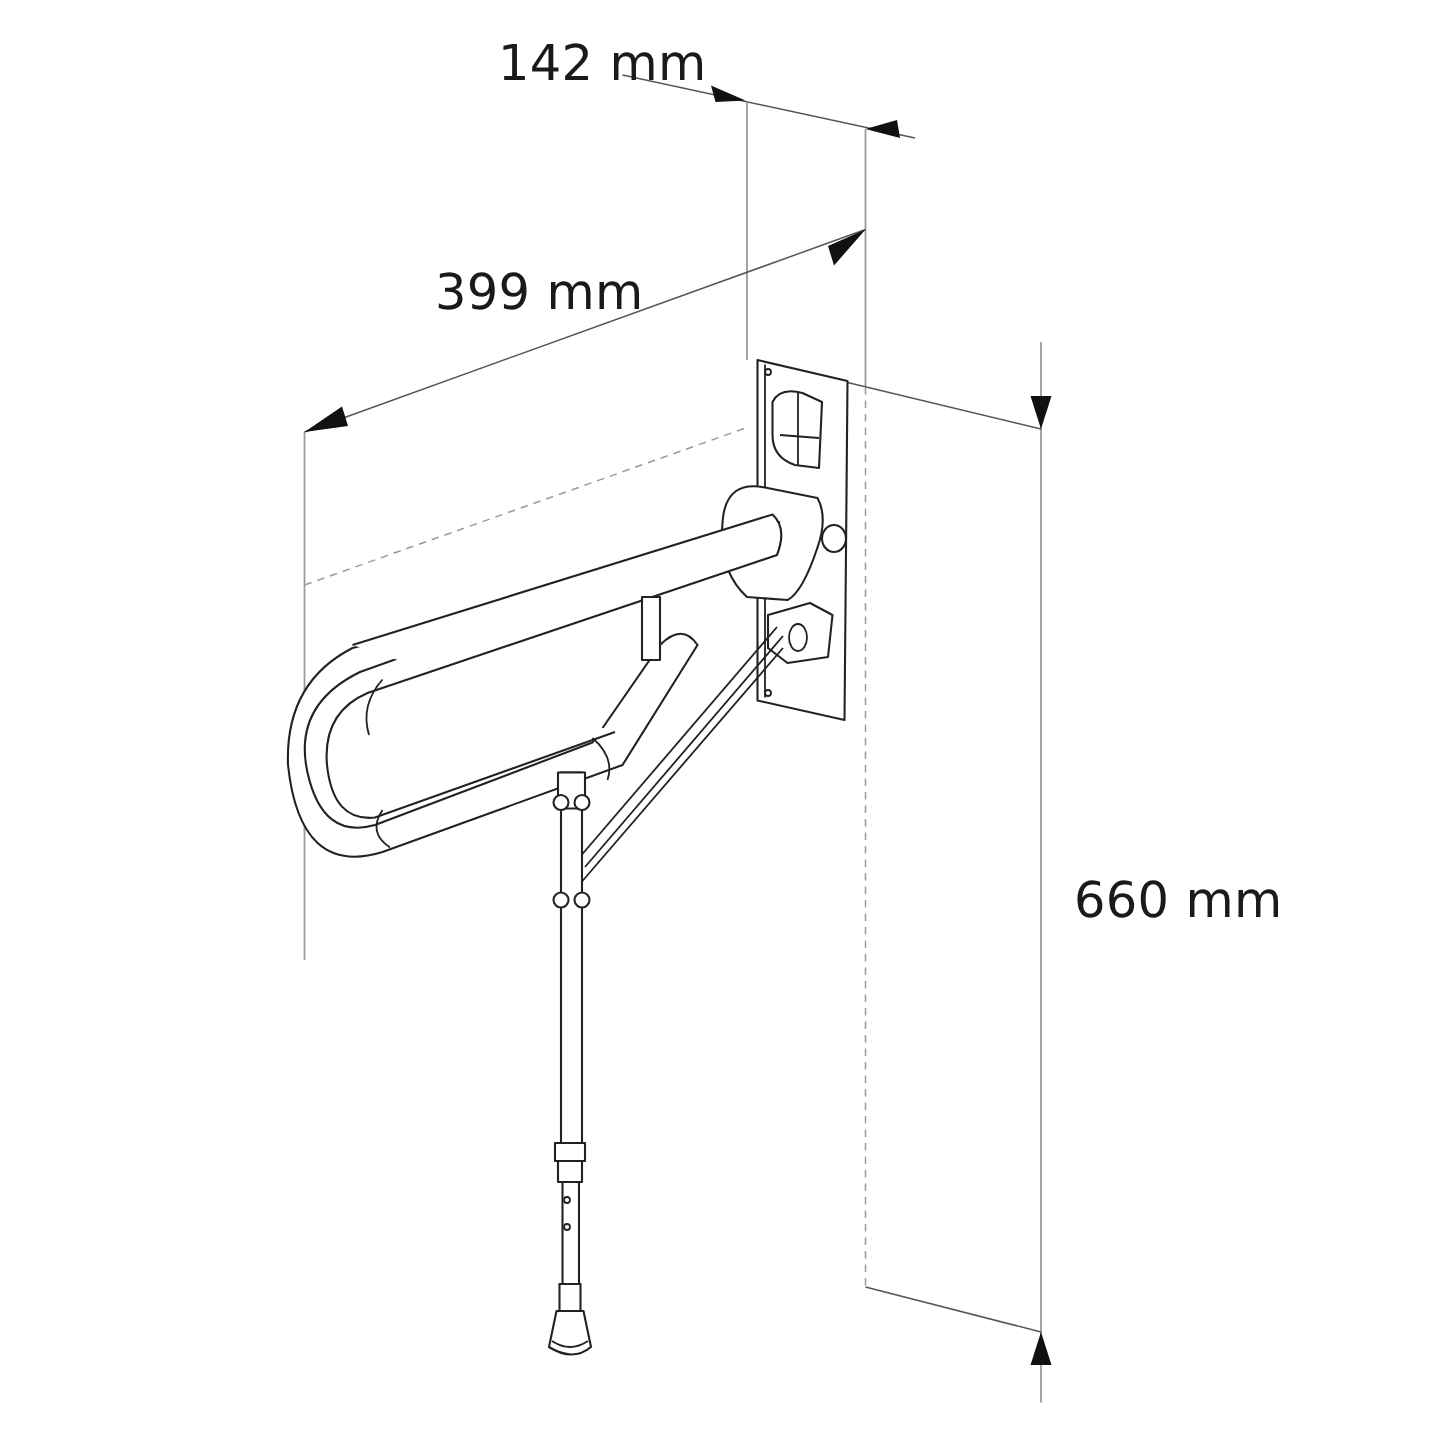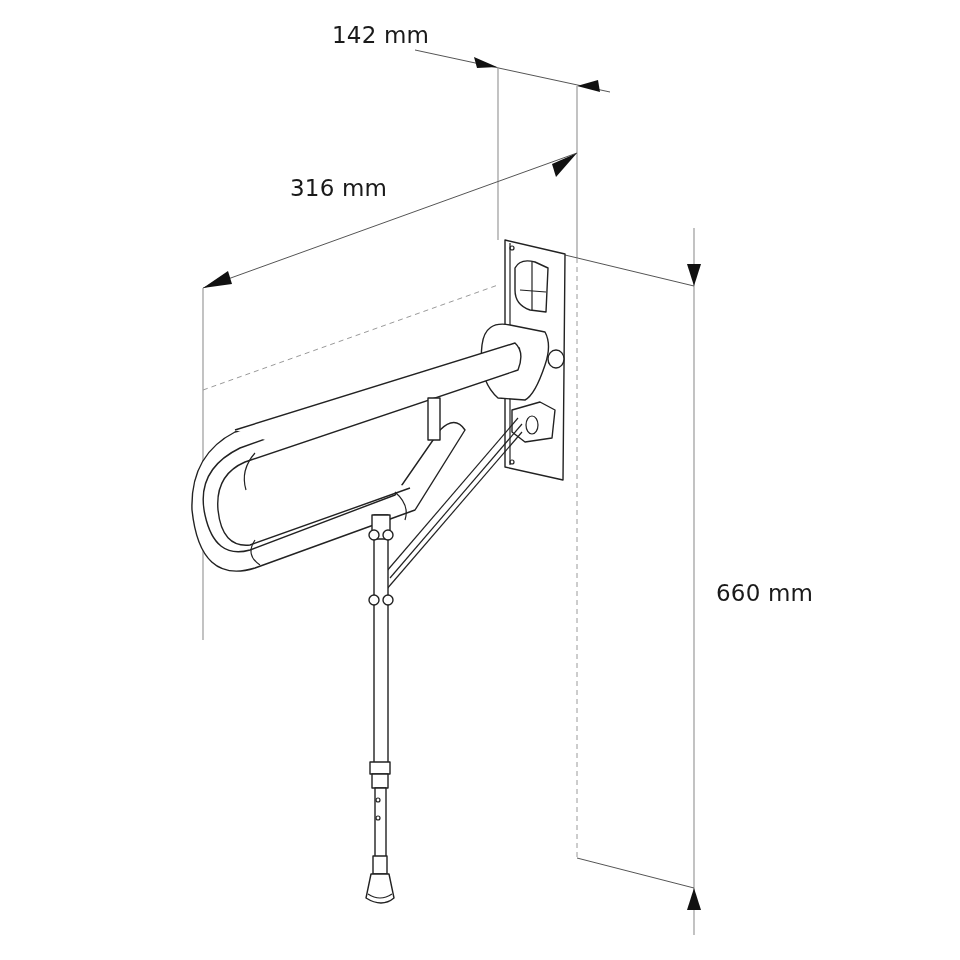--- a/index.html
+++ b/index.html
@@ -1,18 +1,18 @@
 <!DOCTYPE html>
 <html><head>
   <meta charset="utf-8">
   <style>
     html, body { margin: 0; padding: 0; background: #ffffff; }
     body { width: 960px; height: 960px; overflow: hidden; position: relative; font-family: "DejaVu Sans", sans-serif; }
     #diagram { position: absolute; left: 0; top: 0; width: 960px; height: 960px; }
-    .dim-label { position: absolute; font-size: 23px; color: #1a1a1a; font-family: "DejaVu Sans", sans-serif; letter-spacing: 0.2px; white-space: nowrap; }
+    .dim-label { position: absolute; font-size: 33px; color: #1a1a1a; font-family: "DejaVu Sans", sans-serif; letter-spacing: 0.2px; white-space: nowrap; }
     .thin { stroke: #555; stroke-width: 1; fill: none; }
     .ext { stroke: #9a9a9a; stroke-width: 1.2; fill: none; }
     .dash { stroke: #9a9a9a; stroke-width: 1; fill: none; stroke-dasharray: 5 4; }
     .part { stroke: #222; stroke-width: 1.4; fill: #fff; stroke-linejoin: round; }
     .partline { stroke: #222; stroke-width: 1.2; fill: none; }
     .arrow { fill: #111; stroke: none; }
   </style>
 </head>
 <body>
 
@@ -92,14 +92,14 @@
     <circle class="partline" cx="378" cy="800" r="2"></circle>
     <circle class="partline" cx="378" cy="818" r="2"></circle>
     <rect class="part" x="373" y="856" width="14" height="18"></rect>
 
     <path class="part" d="M371,874 L389,874 L394,898 Q382,908 366,898 Z"></path>
     <path class="partline" d="M368,894 Q380,902 392,894"></path>
   </g>
 </svg>
 
 <div class="dim-label" style="left:332px; top:22px;">142 mm</div>
-<div class="dim-label" style="left:290px; top:175px;">316 mm</div>
+<div class="dim-label" style="left:290px; top:175px;">399 mm</div>
 <div class="dim-label" style="left:716px; top:580px;">660 mm</div>
 
 </body></html>

